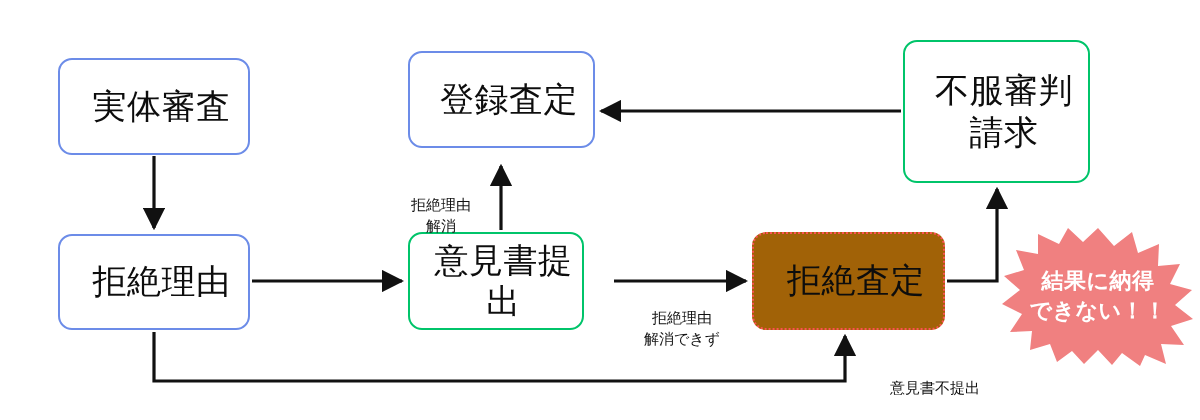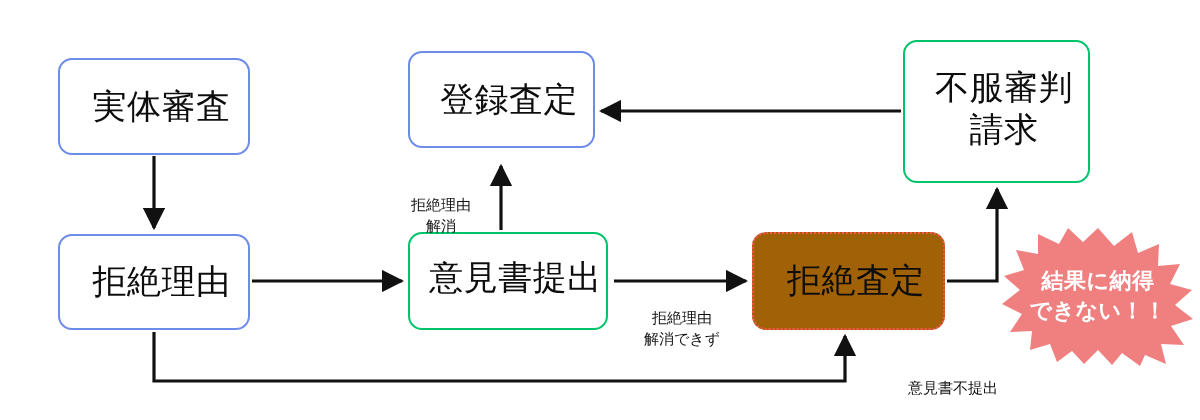--- a/index.html
+++ b/index.html
@@ -34,21 +34,21 @@
     border-radius: 14px;
     color: #0d0d0d;
     font-size: 34px;
     line-height: 1.22;
     letter-spacing: 0.5px;
     white-space: pre-line;
     z-index: 3;
     padding-left: 15px;
   }
   .node.blue   { border: 2px solid #6C8CE8; }
-  .node.green  { border: 2px solid #00C46A; font-family: Liberation Mono, monospace; }
+  .node.green  { border: 2px solid #00C46A; }
   .node.reject {
     border: 2.5px dotted #FC5252;
     background: #a16207;
   }
   .edge-label {
     position: absolute;
     color: #111111;
     font-size: 15px;
     line-height: 1.35;
     text-align: center;
@@ -119,21 +119,21 @@
   </div>
 
   <div class="node blue" style="left:58px; top:234px; width:192px; height:96px;">
     <span>拒絶理由</span>
   </div>
 
   <div class="node blue" style="left:408px; top:51px; width:187px; height:97px;">
     <span>登録査定</span>
   </div>
 
-  <div class="node green" style="left:408px; top:232px; width:200px; height:98px;">
+  <div class="node green" style="left:408px; top:232px; width:176px; height:98px;">
     <span>意見書提出</span>
   </div>
 
   <div class="node reject" style="left:752px; top:232px; width:193px; height:98px;">
     <span>拒絶査定</span>
   </div>
 
   <div class="node green" style="left:903px; top:40px; width:187px; height:143px;">
     <span>不服審判
 請求</span>
@@ -143,21 +143,21 @@
   <div class="edge-label" style="left:396px; top:175px; width:90px;">
     <span>拒絶理由
 解消</span>
   </div>
 
   <div class="edge-label" style="left:617px; top:288px; width:130px;">
     <span>拒絶理由
 解消できず</span>
   </div>
 
-  <div class="edge-label" style="left:888px; top:358px; width:130px; text-align:center;">
+  <div class="edge-label" style="left:850px; top:358px; width:130px; text-align:right;">
     <span>意見書不提出</span>
   </div>
 
   <div class="burst" style="left:1002px; top:226px; width:192px; height:140px;justify-content:center;">
     <svg class="burst-svg" width="192" height="140" viewBox="0 0 192 140" xmlns="http://www.w3.org/2000/svg">
       <polygon fill="#F08080" points="
         96,2  112,20  130,6  136,27  157,18  156,40  178,38  168,58
         190,64  173,79  191,93  169,100  182,119  159,118  164,138
         143,129  138,140 120,127 110,139 96,124 82,138 70,125 55,136
         48,118 28,124 30,105 8,106 20,88 0,78 18,64 2,50 22,44 14,24

